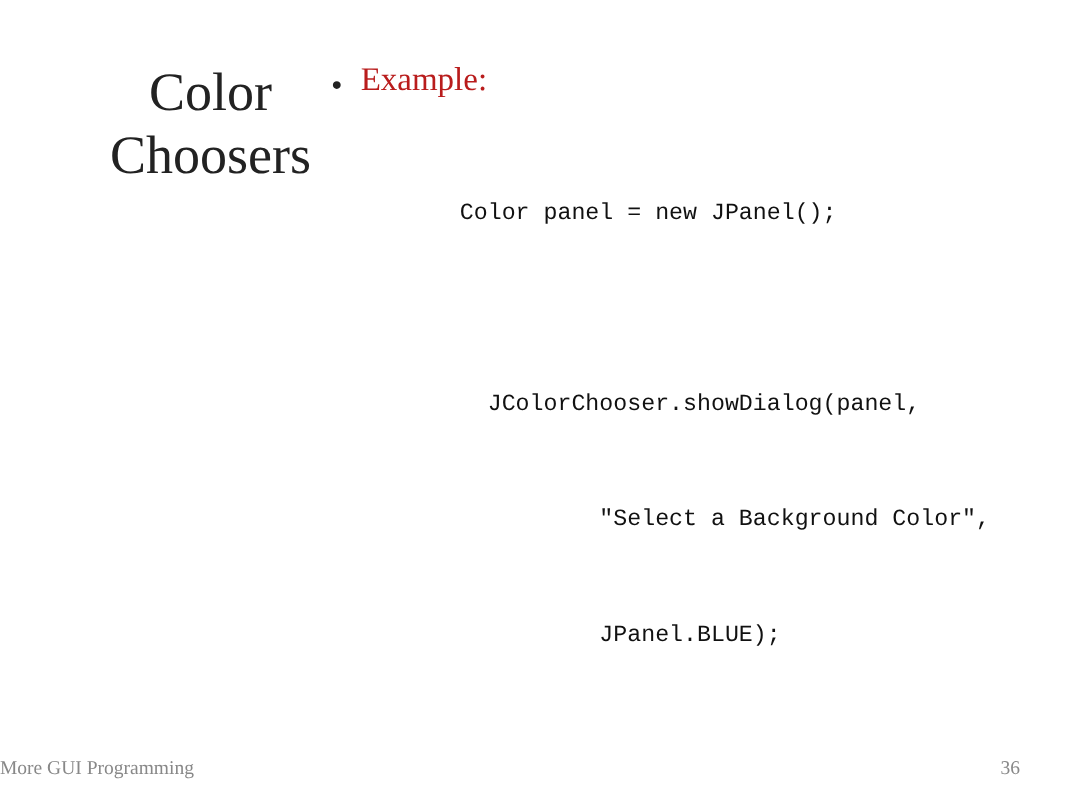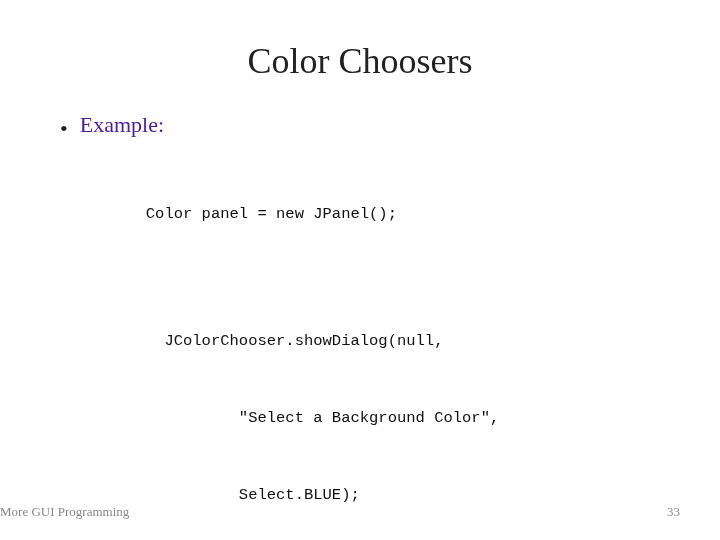--- a/index.html
+++ b/index.html
@@ -15,21 +15,21 @@
       font-family: 'Palatino Linotype', Palatino, 'Book Antiqua', Georgia, serif;
       overflow: hidden;
       position: relative;
     }
 
     .slide {
       width: 720px;
       height: 540px;
       padding: 40px 60px 40px 60px;
       display: flex;
-      flex-direction: column;
+      flex-direction: row;
       position: relative;
     }
 
     .title {
       text-align: center;
       font-size: 36px;
       font-weight: normal;
       color: #222222;
       margin-bottom: 30px;
       font-family: 'Palatino Linotype', Palatino, 'Book Antiqua', Georgia, serif;
@@ -50,21 +50,21 @@
     }
 
     .bullet-dot {
       margin-top: 4px;
       font-size: 22px;
       flex-shrink: 0;
     }
 
     .bullet-label {
       font-size: 22px;
-      color: #4c1d95;
+      color: #b91c1c;
     }
 
     .code-block {
       margin-top: 18px;
       margin-left: 30px;
       font-family: 'Courier New', Courier, monospace;
       font-size: 15.5px;
       color: #111111;
       line-height: 1.65;
       white-space: pre;
@@ -104,28 +104,28 @@
   <div class="bullet-section">
     <div class="bullet-item">
       <span class="bullet-dot">•</span>
       <span class="bullet-label">Example:</span>
     </div>
 
     <div class="code-block">
       <span>Color panel = new JPanel();</span>
       <br>
       <br>
-      <span>  JColorChooser.showDialog(null,</span>
+      <span>  JColorChooser.showDialog(panel,</span>
       <br>
       <span>          "Select a Background Color",</span>
       <br>
-      <span>          Select.BLUE);</span>
+      <span>          JPanel.BLUE);</span>
       <br>
       
     </div>
   </div>
 
   <div class="footer">
     <span class="footer-text">More GUI Programming</span>
-    <span class="footer-page">33</span>
+    <span class="footer-page">36</span>
   </div>
 
 </div>
 
 </body></html>

